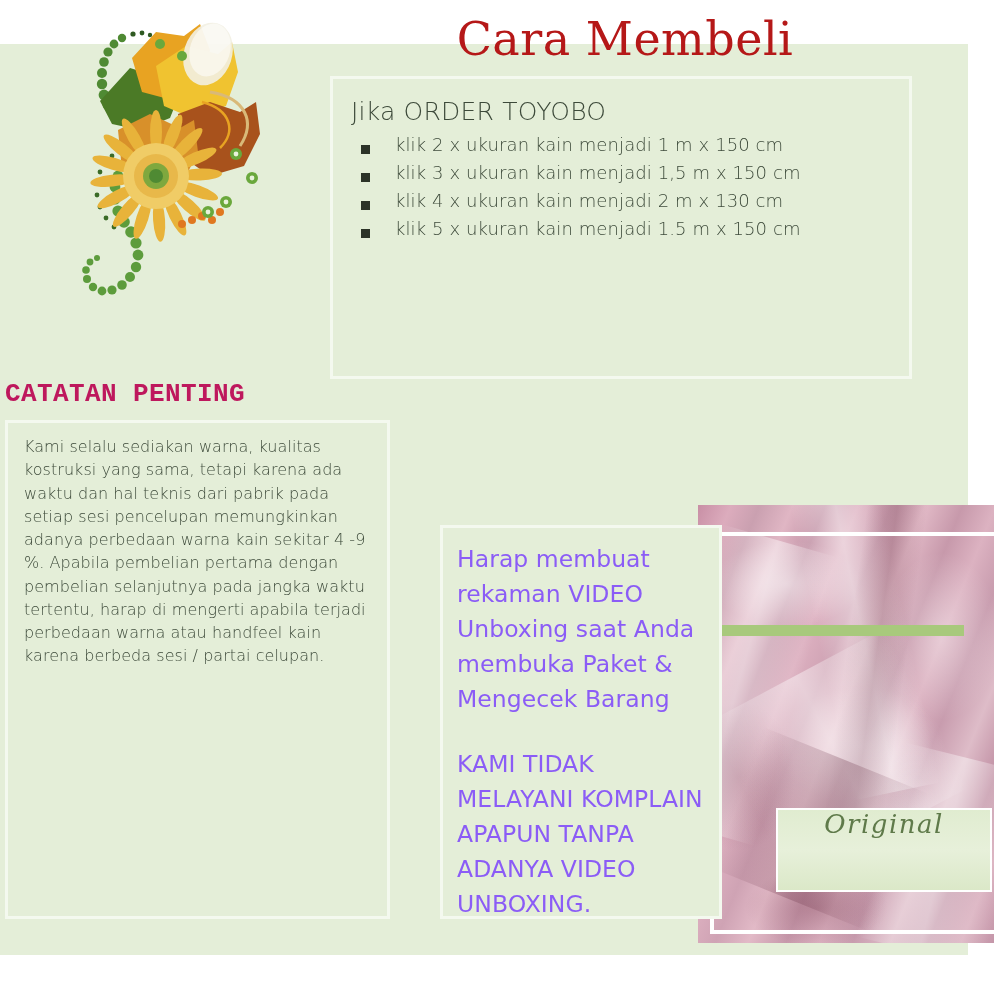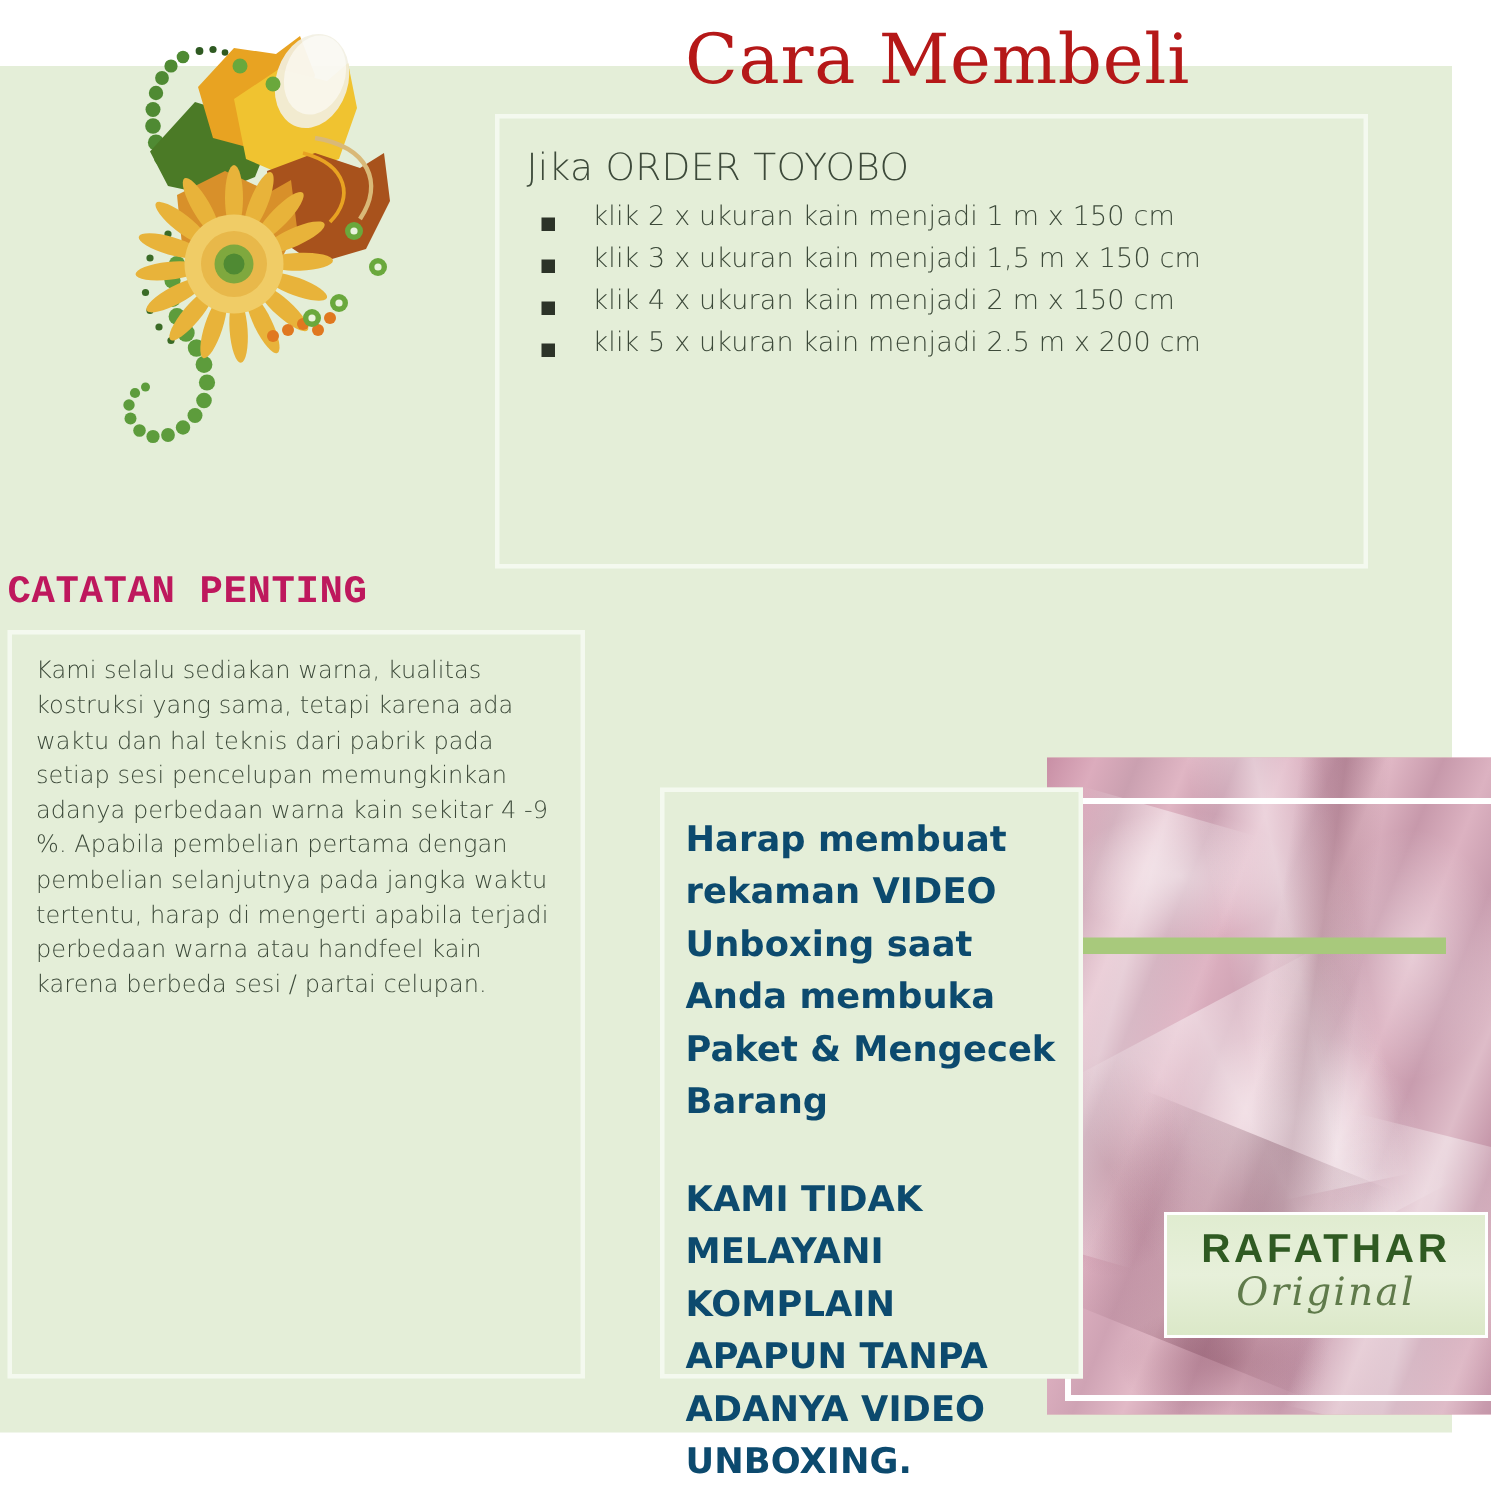--- a/index.html
+++ b/index.html
@@ -135,22 +135,22 @@
 
   
   #syarat-box{
     left:440px; top:525px;
     width:282px; height:394px;
     padding:14px 10px 0 14px;
     z-index:4;
     background:#e4eed8;
   }
   #syarat-p1,#syarat-p2{
-    color:#0c4a6e;
-    font-weight:700;
+    color:#8b5cf6;
+    font-weight:400;
     font-family:"DejaVu Sans", sans-serif;
     margin:0;
     letter-spacing:0.05px;
   }
   #syarat-p1{
     font-size:23.5px;
     line-height:1.49;
   }
   #syarat-p2{
     font-size:23.5px;
@@ -367,25 +367,25 @@
       <li>
         <span class="bull"></span>
         <span>klik 2 x ukuran kain menjadi 1 m x 150 cm</span>
       </li>
       <li>
         <span class="bull"></span>
         <span>klik 3 x ukuran kain menjadi 1,5 m x 150 cm</span>
       </li>
       <li>
         <span class="bull"></span>
-        <span>klik 4 x ukuran kain menjadi 2 m x 150 cm</span>
+        <span>klik 4 x ukuran kain menjadi 2 m x 130 cm</span>
       </li>
       <li>
         <span class="bull"></span>
-        <span>klik 5 x ukuran kain menjadi 2.5 m x 200 cm</span>
+        <span>klik 5 x ukuran kain menjadi 1.5 m x 150 cm</span>
       </li>
     </ul>
   </div>
 
   <div id="catatan-heading">CATATAN PENTING</div>
   <div id="catatan-box" class="wbox">
     <p id="catatan-text">Kami selalu sediakan warna, kualitas kostruksi yang sama, tetapi karena ada waktu dan hal teknis dari pabrik pada setiap sesi pencelupan memungkinkan adanya perbedaan warna kain sekitar 4 -9 %. Apabila pembelian pertama dengan pembelian selanjutnya pada jangka waktu tertentu, harap di mengerti apabila terjadi perbedaan warna atau handfeel kain karena berbeda sesi / partai celupan.</p>
   </div>
 
 
@@ -400,17 +400,16 @@
   </div>
   <div id="photo-frame"></div>
   <div id="green-bar"></div>
 
   <div id="syarat-box" class="wbox">
     <p id="syarat-p1">Harap membuat rekaman VIDEO Unboxing saat Anda membuka Paket &amp; Mengecek Barang</p>
     <p id="syarat-p2">KAMI TIDAK MELAYANI KOMPLAIN APAPUN TANPA ADANYA VIDEO UNBOXING.</p>
   </div>
 
   <div id="logo">
-    <div id="logo-main">RAFATHAR</div>
     <div id="logo-sub">Original</div>
   </div>
 
 </div>
 
 </body></html>

